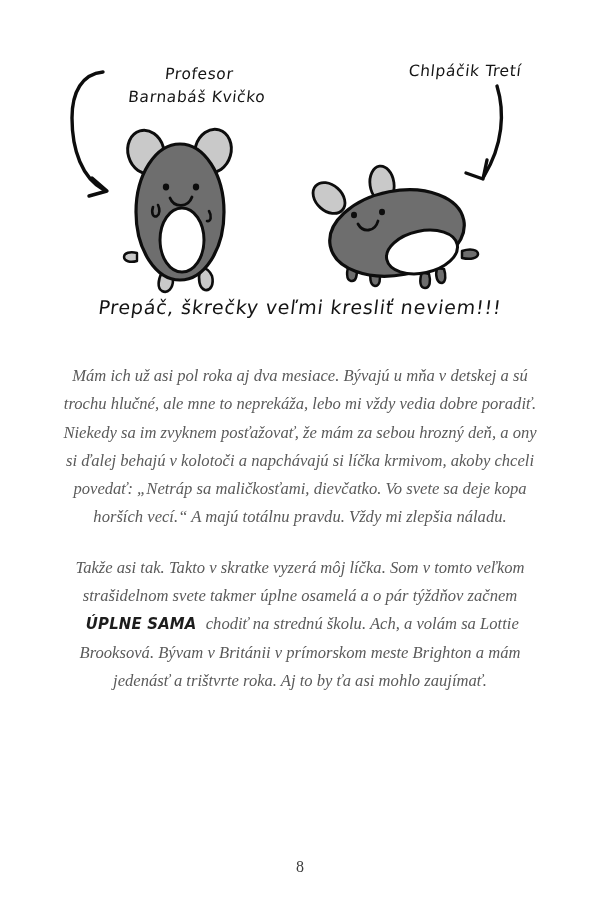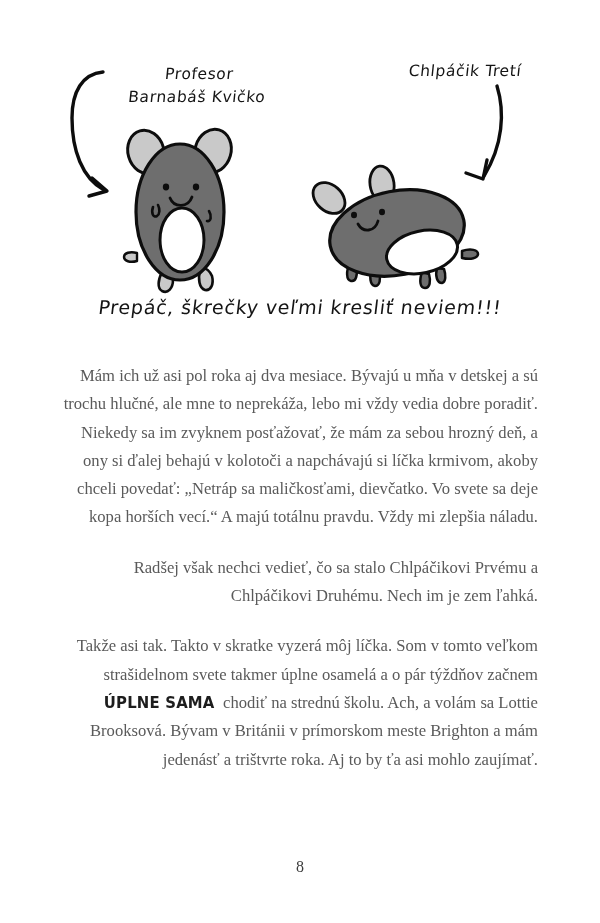--- a/index.html
+++ b/index.html
@@ -76,21 +76,22 @@
     left: 62px;
     top: 362px;
     width: 476px;
   }
   .body-copy p {
     margin: 0 0 22px 0;
     font-size: 16.6px;
     line-height: 28.3px;
     color: #5a5a5a;
     font-family: "Liberation Serif", "DejaVu Serif", serif;
-    text-align: right;
+    text-align: center;
+    font-style: italic;
   }
   .body-copy p:last-child {
     margin-bottom: 0;
   }
   .emph {
     font-family: "DejaVu Sans", sans-serif;
     font-weight: bold;
     font-size: 16.2px;
     color: #1d1d1d;
     letter-spacing: 0.2px;
@@ -176,19 +177,18 @@
     <div class="label-text" id="label-left">Profesor
 Barnabáš Kvičko</div>
 
     <div class="label-text" id="label-right">Chlpáčik Tretí</div>
 
     <div class="caption">Prepáč, škrečky veľmi kresliť neviem!!!</div>
   </div>
 
   <div class="body-copy">
     <p>Mám ich už asi pol roka aj dva mesiace. Bývajú u mňa v detskej a sú trochu hlučné, ale mne to neprekáža, lebo mi vždy vedia dobre poradiť. Niekedy sa im zvyknem posťažovať, že mám za sebou hrozný deň, a ony si ďalej behajú v kolotoči a napchávajú si líčka krmivom, akoby chceli povedať: „Netráp sa maličkosťami, dievčatko. Vo svete sa deje kopa horších vecí.“ A majú totálnu pravdu. Vždy mi zlepšia náladu.</p>
-    <p>Radšej však nechci vedieť, čo sa stalo Chlpáčikovi Prvému a Chlpáčikovi Druhému. Nech im je zem ľahká.</p>
     <p><span>Takže asi tak. Takto v skratke vyzerá môj líčka. Som v tomto veľkom strašidelnom svete takmer úplne osamelá a o pár týždňov začnem </span><span class="emph">ÚPLNE SAMA</span><span> chodiť na strednú školu. Ach, a volám sa Lottie Brooksová. Bývam v Británii v prímorskom meste Brighton a mám jedenásť a trištvrte roka. Aj to by ťa asi mohlo zaujímať.</span></p>
   </div>
 
   <div class="page-number">8</div>
 
 </div>
 
 </body></html>

